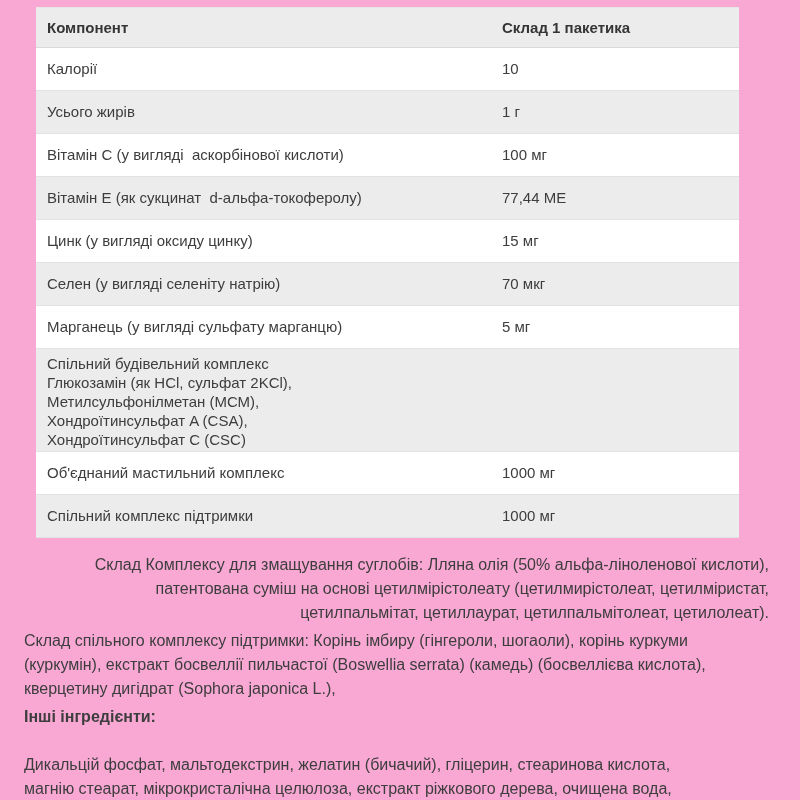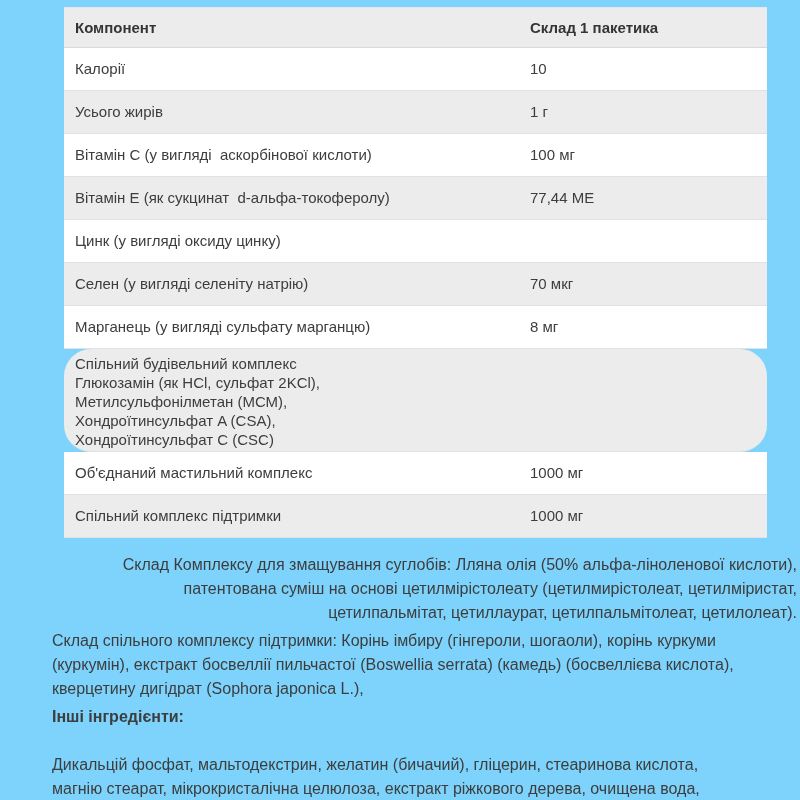--- a/index.html
+++ b/index.html
@@ -6,22 +6,22 @@
     margin: 0;
     padding: 0;
     background: #ffffff;
     width: 800px;
     font-family: "Liberation Sans", "DejaVu Sans", sans-serif;
   }
   .page {
     width: 800px;
     height: 800px;
     box-sizing: border-box;
-    padding: 7px 30px 0 52px;
-    background: #7dd3fc;
+    padding: 7px 30px 0 24px;
+    background: #f9a8d4;
     overflow: hidden;
   }
   
   .nutri-table {
     margin-left: 12px;
     width: 703px;
     border-top: 1px solid #e6e6e6;
     font-size: 15px;
     color: #3d3d3d;
   }
@@ -51,21 +51,20 @@
   }
   .td-a {
     flex: 1;
     line-height: 20px;
     white-space: pre;
   }
   .tr.multi {
     align-items: flex-start;
     padding-top: 3px;
     padding-bottom: 2px;
-    border-radius: 27px;
   }
   .tr.multi .td-c,
   .tr.multi .td-a {
     line-height: 19px;
     padding-top: 2px;
   }
   
   .text-block {
     width: 745px;
     font-size: 16px;
@@ -110,30 +109,31 @@
       <div class="td-a">100 мг</div>
     </div>
 
     <div class="tr alt">
       <div class="td-c">Вітамін E (як сукцинат  d-альфа-токоферолу)</div>
       <div class="td-a">77,44 МЕ</div>
     </div>
 
     <div class="tr">
       <div class="td-c">Цинк (у вигляді оксиду цинку)</div>
+      <div class="td-a">15 мг</div>
     </div>
 
     <div class="tr alt">
       <div class="td-c">Селен (у вигляді селеніту натрію)</div>
       <div class="td-a">70 мкг</div>
     </div>
 
     <div class="tr">
       <div class="td-c">Марганець (у вигляді сульфату марганцю)</div>
-      <div class="td-a">8 мг</div>
+      <div class="td-a">5 мг</div>
     </div>
 
     <div class="tr alt multi">
       <div class="td-c">Спільний будівельний комплекс
 Глюкозамін (як HCl, сульфат 2KCl),
 Метилсульфонілметан (МСМ),
 Хондроїтинсульфат A (CSA),
 Хондроїтинсульфат C (CSC)</div>
     </div>
 

